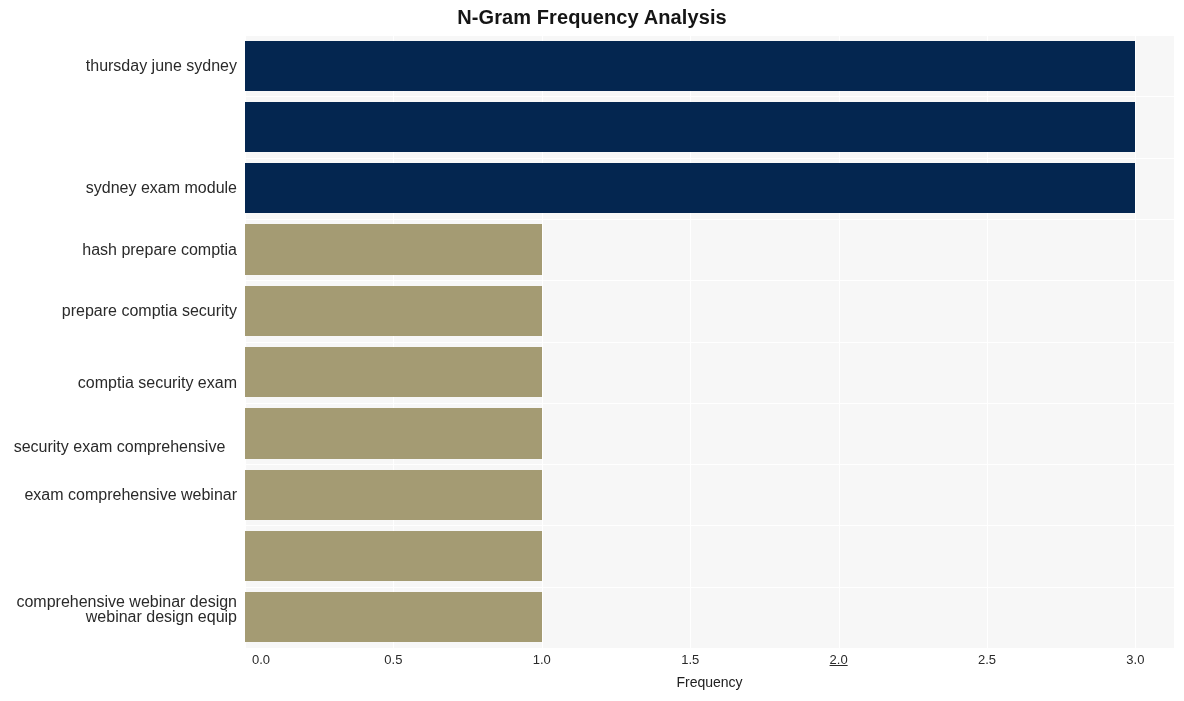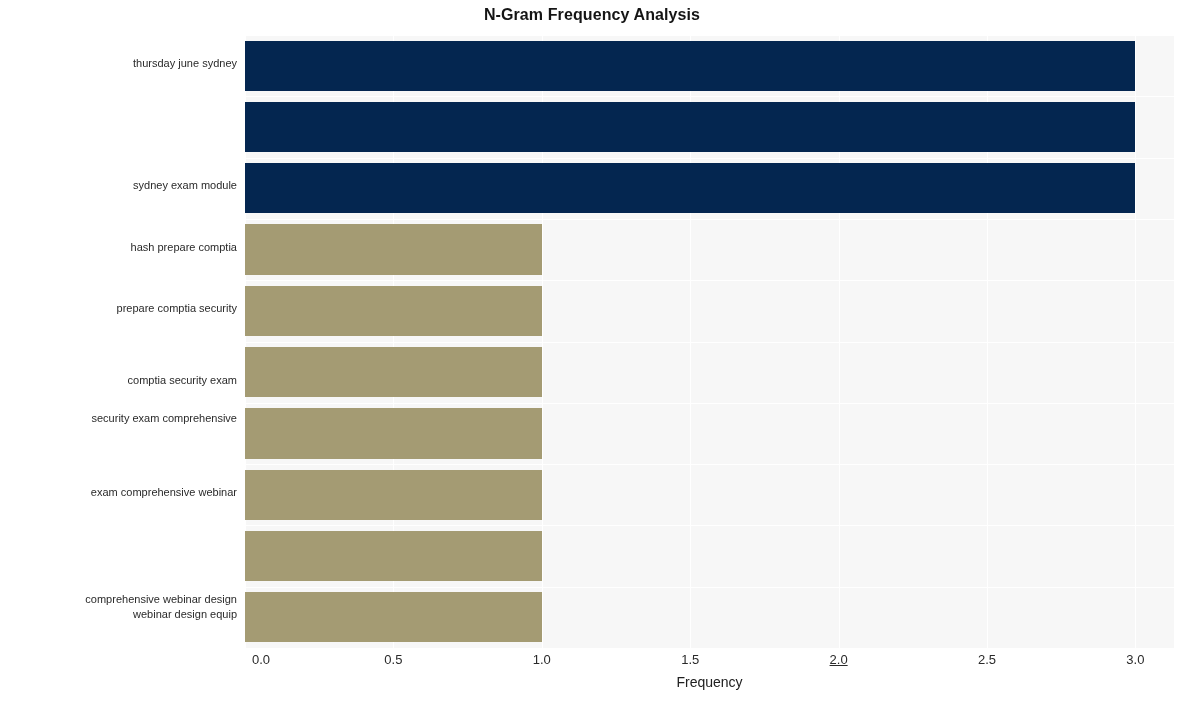--- a/index.html
+++ b/index.html
@@ -23,21 +23,21 @@
     background: #ffffff;
   }
 
   
   #chart-title {
     position: absolute;
     left: 0;
     top: 6px;
     width: 1184px;
     text-align: center;
-    font-size: 16px;
+    font-size: 20px;
     font-weight: bold;
     color: #151515;
     letter-spacing: 0.1px;
   }
 
   
   #plot-area {
     position: absolute;
     left: 245px;
     top: 35px;
@@ -67,21 +67,21 @@
     position: absolute;
     left: 0;
   }
 
   
   .ytick {
     position: absolute;
     right: 0;
     width: 235px;
     text-align: right;
-    font-size: 11px;
+    font-size: 16px;
     color: #2a2a2a;
     white-space: nowrap;
   }
   #y-axis {
     position: absolute;
     left: 0;
     top: 35px;
     width: 237px;
     height: 613px;
   }
@@ -119,21 +119,21 @@
 <div id="figure">
 
   <div id="chart-title">N-Gram Frequency Analysis</div>
 
   <div id="y-axis">
       <div class="ytick" style="top: 21.65px;">thursday june sydney</div>
       <div class="ytick" style="top: 144.25px;">sydney exam module</div>
       <div class="ytick" style="top: 205.55px;">hash prepare comptia</div>
       <div class="ytick" style="top: 266.85px;">prepare comptia security</div>
       <div class="ytick" style="top: 339px;">comptia security exam</div>
-      <div class="ytick" style="top: 377px;">security exam comprehensive</div>
+      <div class="ytick" style="top: 403px; text-align: center;">security exam comprehensive</div>
       <div class="ytick" style="top: 450.75px;">exam comprehensive webinar</div>
       <div class="ytick" style="top: 512.05px; margin-top: 46px;">comprehensive webinar design</div>
       <div class="ytick" style="top: 573.35px;">webinar design equip</div>
     </div>
 
   <div id="plot-area">
       <div class="gridline-v" style="left: 0px;"></div>
       <div class="gridline-v" style="left: 148.403px;"></div>
       <div class="gridline-v" style="left: 296.805px;"></div>
       <div class="gridline-v" style="left: 445.208px;"></div>

